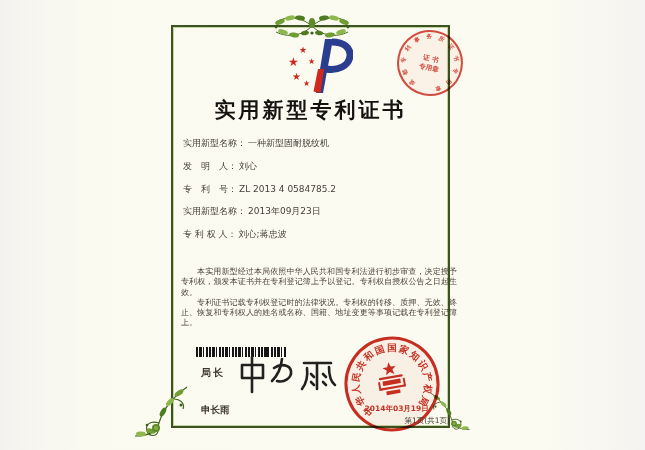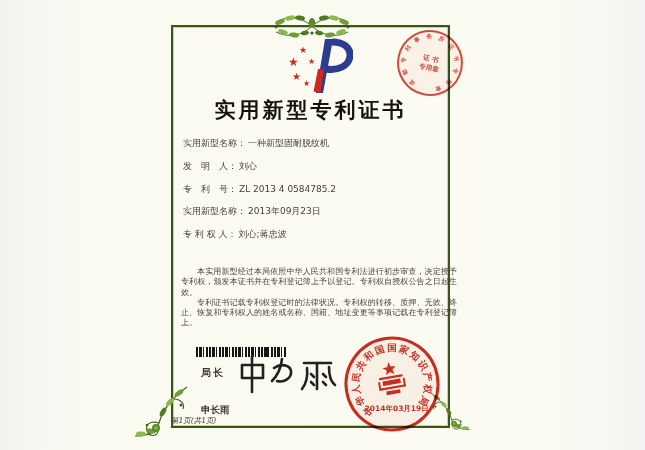--- a/index.html
+++ b/index.html
@@ -45,22 +45,22 @@
   .signature{ position:absolute; left:232px; top:352px; width:110px; height:46px; }
   .big-seal{
     position:absolute; left:342px; top:334px; width:100px; height:100px;
     transform:rotate(-10deg); opacity:.93; mix-blend-mode:multiply;
   }
   .agency-seal{
     position:absolute; left:396px; top:29px; width:68px; height:68px;
     transform:rotate(12deg); opacity:.9; mix-blend-mode:multiply;
   }
   .footer{
-    position:absolute; left:171px; top:416px; width:279px; text-align:left;
-    font-size:7.5px; color:#3c362e;font-style:italic;
+    position:absolute; left:171px; top:416px; width:279px; text-align:right;
+    font-size:7.5px; color:#3c362e;
   }
 </style>
 </head>
 <body>
 
 <div class="photo">
 
   <div class="frame"></div>
 
   <svg class="vine vine-top" viewBox="0 0 124 34">

